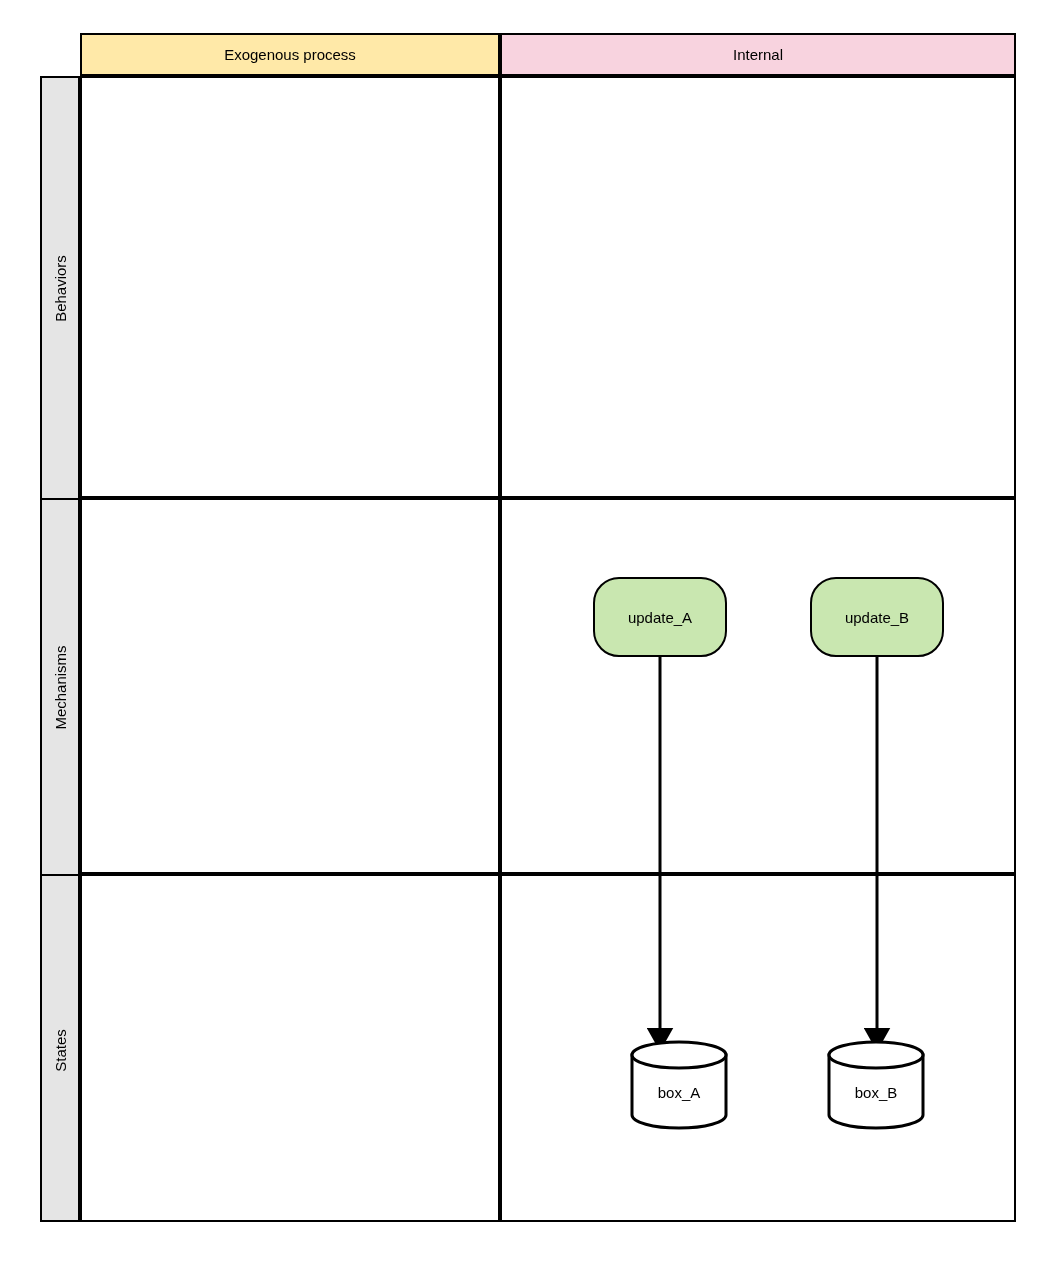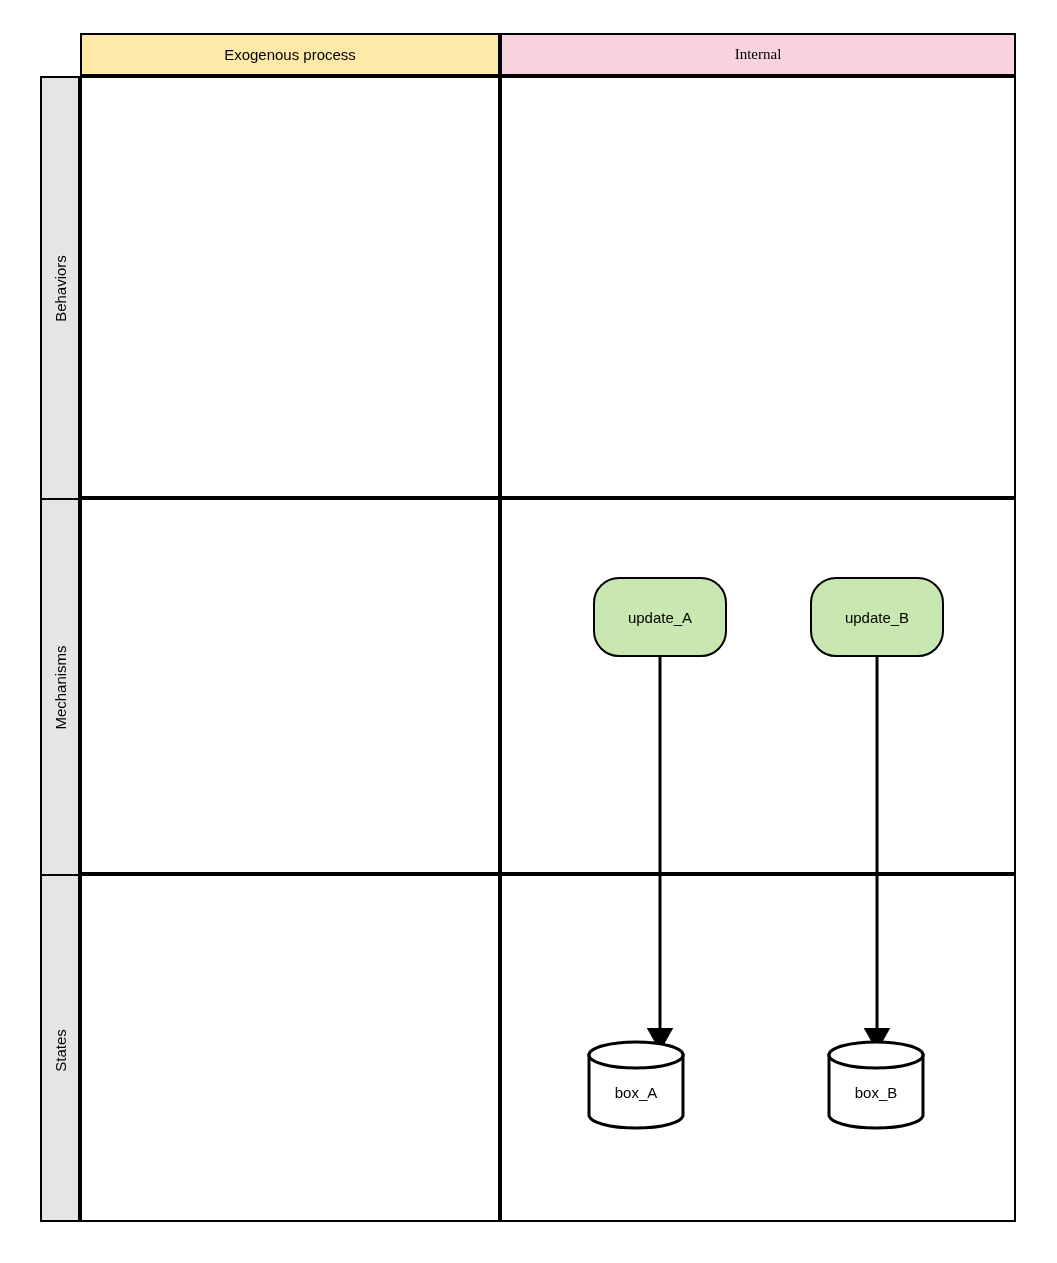--- a/index.html
+++ b/index.html
@@ -174,21 +174,21 @@
 <body>
 
 <div id="diagram-root">
 
   <div class="grid-wrap">
 
     <div class="header-band">
       <div class="header-cell col-exogenous" style="background:#ffe9a8;">
         <span>Exogenous process</span>
       </div>
-      <div class="header-cell col-internal" style="background:#f8d3df;font-family:Liberation Serif, serif;">
+      <div class="header-cell col-internal" style="background:#f8d3df;">
         <span>Internal</span>
       </div>
     </div>
 
     <div class="row-header-col">
       <div class="row-header-cell divided" style="top:0px; height:422px;">
         <span>Behaviors</span>
       </div>
       <div class="row-header-cell divided" style="top:422px; height:376px;">
         <span>Mechanisms</span>
@@ -222,21 +222,21 @@
   <div class="nodes-layer">
 
     <div class="node-process" style="left:810px; top:577px; width:134px; height:80px;">
       <span>update_B</span>
     </div>
 
     <div class="node-process" style="left:593px; top:577px; width:134px; height:80px;">
       <span>update_A</span>
     </div>
 
-    <div class="node-store" style="left:587px; top:1040px;">
+    <div class="node-store" style="left:630px; top:1040px;">
       <svg width="98" height="90" viewBox="0 0 98 90">
         <path d="M2,15 L2,75 A47,13 0 0 0 96,75 L96,15 Z" fill="#ffffff" stroke="#000000" stroke-width="3"></path>
         <ellipse cx="49" cy="15" rx="47" ry="13" fill="#ffffff" stroke="#000000" stroke-width="3"></ellipse>
       </svg>
       <div class="store-label">box_A</div>
     </div>
 
     <div class="node-store" style="left:827px; top:1040px;text-decoration:underline;">
       <svg width="98" height="90" viewBox="0 0 98 90">
         <path d="M2,15 L2,75 A47,13 0 0 0 96,75 L96,15 Z" fill="#ffffff" stroke="#000000" stroke-width="3"></path>

